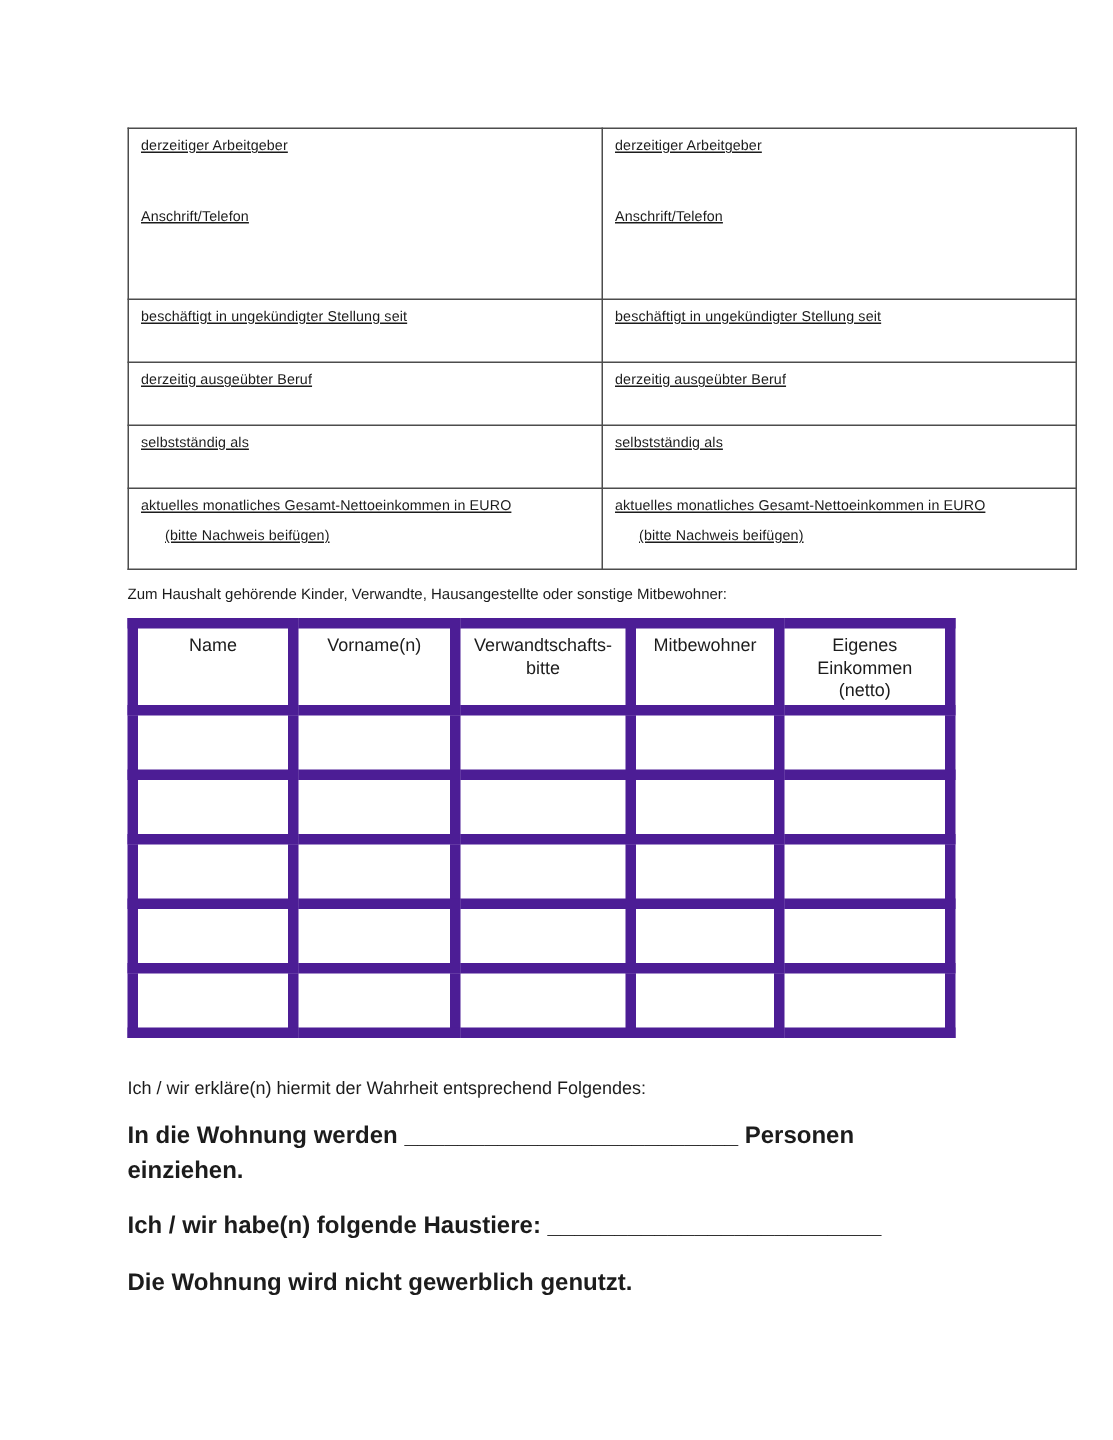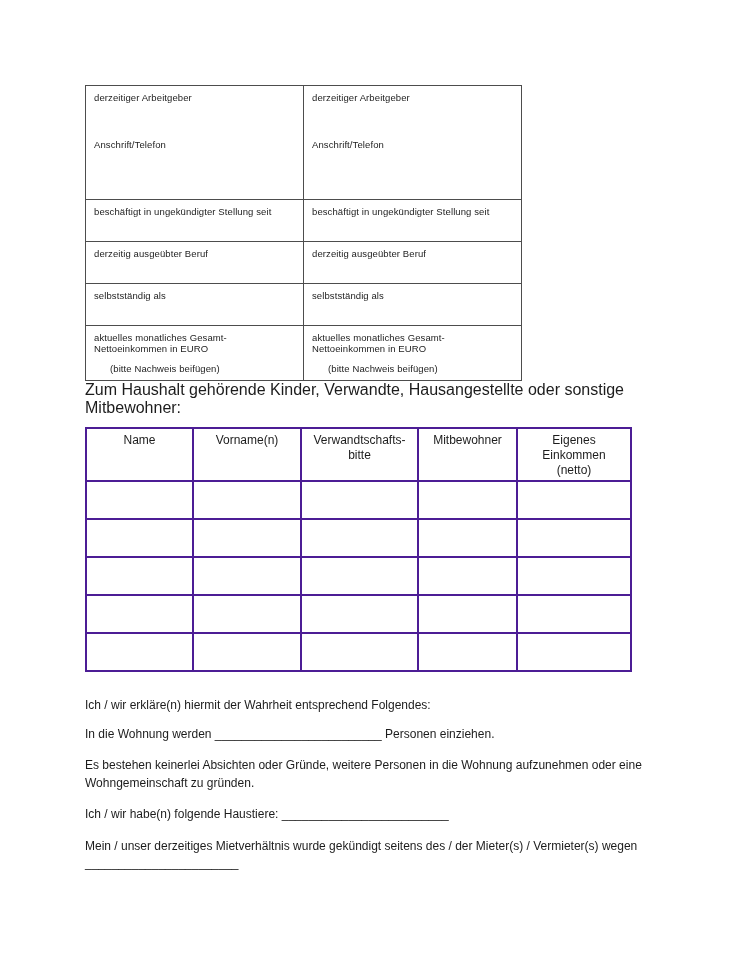--- a/index.html
+++ b/index.html
@@ -10,55 +10,55 @@
     color: #1c1c1c;
     position: relative;
     overflow: hidden;
   }
   .page { position: absolute; inset: 0; background: #ffffff; }
   .content { position: absolute; left: 85px; top: 85px; width: 562px; }
 
   table { border-collapse: collapse; }
 
   
-  .employer-table { width: 437px; table-layout: fixed; }
+  .employer-table { width: 633px; table-layout: fixed; text-decoration: underline; }
   .employer-table td {
     border: 1px solid #4d4d4d;
     vertical-align: top;
     padding: 6px 8px;
     font-size: 9.5px;
     letter-spacing: 0.1px;
   }
   .employer-table .row-main td   { height: 101px; }
   .employer-table .row-std td    { height: 29px; }
   .employer-table .row-income td { height: 41px; }
   .addr { margin-top: 36px; }
   .income-note { margin-top: 9px; margin-left: 16px; }
 
   
-  .intro { font-size: 16px; margin: 0 0 10px 0; }
+  .intro { font-size: 10px; margin: 11px 0 10px 0; }
   .household-table { width: 545px; table-layout: fixed; }
-  .household-table th, .household-table td { border: 2px solid #4c1d95; }
+  .household-table th, .household-table td { border: 7px solid #4c1d95; }
   .household-table th {
     font-size: 12px;
     font-weight: normal;
     vertical-align: top;
     text-align: center;
     padding: 4px 2px 2px 2px;
     white-space: pre-line;
     height: 40px;
     line-height: 1.25;
   }
   .household-table td { height: 34px; }
   col.c1 { width: 107px; } col.c2 { width: 108px; } col.c3 { width: 117px; }
   col.c4 { width: 99px; }  col.c5 { width: 114px; }
 
   
   .heading { font-size: 12px; font-weight: normal; margin: 26px 0 0 0; }
-  .line { font-size: 12px; margin: 14px 0 0 0; line-height: 1.45; }
+  .line { font-size: 16px; margin: 14px 0 0 0; line-height: 1.45; font-weight: bold; }
 </style>
 </head>
 <body>
 
 <div class="page">
   <div class="content">
 
     <table class="employer-table">
       <tbody>
           <tr class="row-main">
@@ -152,18 +152,17 @@
           <td></td>
           <td></td>
           <td></td>
           <td></td>
         </tr>
       </tbody>
     </table>
 
     <p class="heading">Ich / wir erkläre(n) hiermit der Wahrheit entsprechend Folgendes:</p>
     <p class="line">In die Wohnung werden _________________________ Personen einziehen.</p>
-    <p class="line">Es bestehen keinerlei Absichten oder Gründe, weitere Personen in die Wohnung aufzunehmen oder eine Wohngemeinschaft zu gründen.</p>
     <p class="line">Ich / wir habe(n) folgende Haustiere: _________________________</p>
-    <p class="line">Mein / unser derzeitiges Mietverhältnis wurde gekündigt seitens des / der Mieter(s) / Vermieter(s) wegen _______________________</p>
+    <p class="line">Die Wohnung wird nicht gewerblich genutzt.</p>
 
   </div>
 </div>
 
 </body></html>

